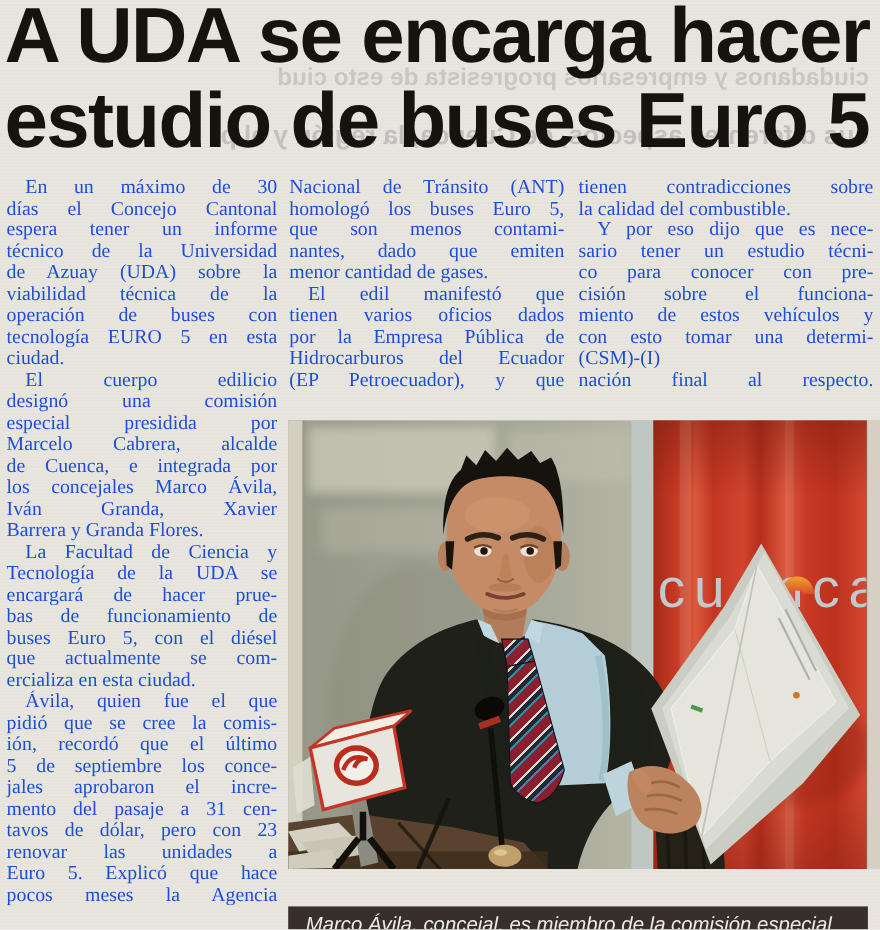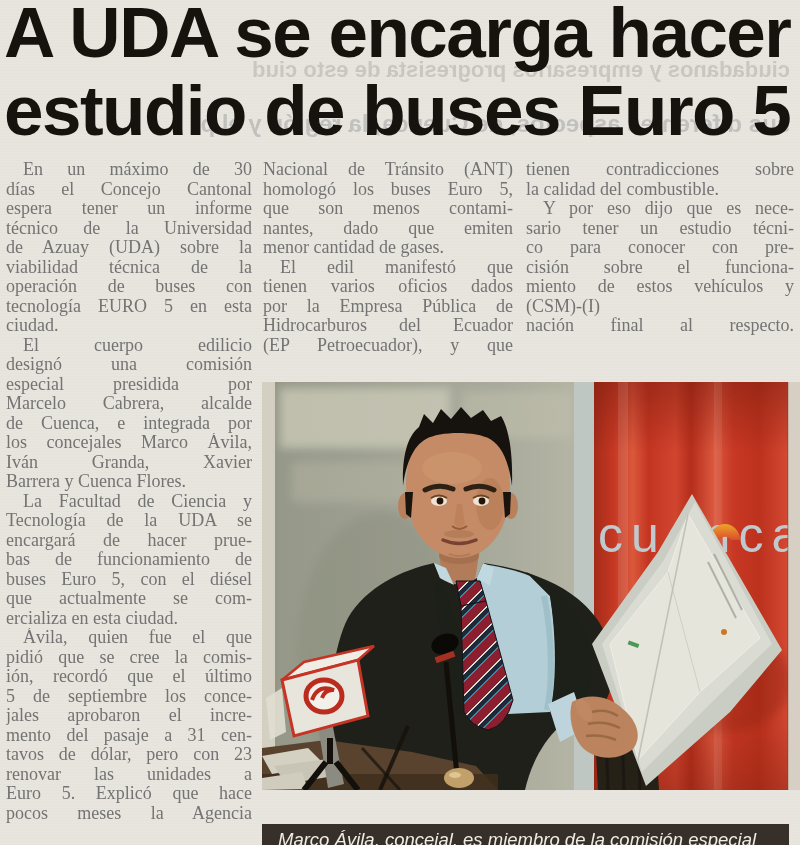--- a/index.html
+++ b/index.html
@@ -10,21 +10,21 @@
   
   .headline{position:absolute;left:4px;top:-6px;width:796px;z-index:3;
         font-family:"Liberation Sans",sans-serif;font-weight:bold;color:#16130e;
         font-size:71px;line-height:78px;letter-spacing:-1.5px;white-space:nowrap;}
   
   .bleed{position:absolute;z-index:1;transform:scaleX(-1);white-space:nowrap;
         font-family:"Liberation Sans",sans-serif;font-weight:bold;}
   .bleed1{left:228px;top:57px;width:562px;font-size:22px;color:rgba(105,108,98,0.24);}
   .bleed2{left:228px;top:110px;width:562px;font-size:24px;color:rgba(93,100,114,0.28);}
   
-  .col{position:absolute;top:160px;z-index:2;font-size:18px;line-height:19.5px;color:#737373;}
+  .col{position:absolute;top:160px;z-index:2;font-size:18px;line-height:19.5px;color:#1d4ed8;}
   .col1{left:6px;width:246px;}
   .col2{left:263px;width:250px;}
   .col3{left:526px;width:268px;font-family:Liberation Serif, serif;}
   .tline{text-align:justify;text-align-last:justify;height:19.5px;overflow:hidden;}
   .tline.last{text-align-last:left;}
   .tline.ind{text-indent:17px;}
   
   .photo{position:absolute;left:262px;top:382px;width:538px;height:408px;z-index:2;}
   .photo svg{display:block;}
   
@@ -57,21 +57,21 @@
       <div class="tline">operación de buses con</div>
       <div class="tline">tecnología EURO 5 en esta</div>
       <div class="tline last">ciudad.</div>
       <div class="tline ind">El cuerpo edilicio</div>
       <div class="tline">designó una comisión</div>
       <div class="tline">especial presidida por</div>
       <div class="tline">Marcelo Cabrera, alcalde</div>
       <div class="tline">de Cuenca, e integrada por</div>
       <div class="tline">los concejales Marco Ávila,</div>
       <div class="tline">Iván Granda, Xavier</div>
-      <div class="tline last">Barrera y Cuenca Flores.</div>
+      <div class="tline last">Barrera y Granda Flores.</div>
       <div class="tline ind">La Facultad de Ciencia y</div>
       <div class="tline">Tecnología de la UDA se</div>
       <div class="tline">encargará de hacer prue-</div>
       <div class="tline">bas de funcionamiento de</div>
       <div class="tline">buses Euro 5, con el diésel</div>
       <div class="tline">que actualmente se com-</div>
       <div class="tline last">ercializa en esta ciudad.</div>
       <div class="tline ind">Ávila, quien fue el que</div>
       <div class="tline">pidió que se cree la comis-</div>
       <div class="tline">ión, recordó que el último</div>
@@ -96,20 +96,21 @@
       <div class="tline">(EP Petroecuador), y que</div>
     </div>
   <div class="col col3">
       <div class="tline">tienen contradicciones sobre</div>
       <div class="tline last">la calidad del combustible.</div>
       <div class="tline ind">Y por eso dijo que es nece-</div>
       <div class="tline">sario tener un estudio técni-</div>
       <div class="tline">co para conocer con pre-</div>
       <div class="tline">cisión sobre el funciona-</div>
       <div class="tline">miento de estos vehículos y</div>
+      <div class="tline">con esto tomar una determi-</div>
       <div class="tline last">(CSM)-(I)</div>
       <div class="tline">nación final al respecto.</div>
     </div>
 
   <div class="photo">
     <svg width="538" height="408" viewBox="0 0 538 408" xmlns="http://www.w3.org/2000/svg">
       <defs>
         <linearGradient id="wallG" x1="0" y1="0" x2="1" y2="0">
           <stop offset="0" stop-color="#989b8a"></stop>
           <stop offset="0.45" stop-color="#adafa0"></stop>

